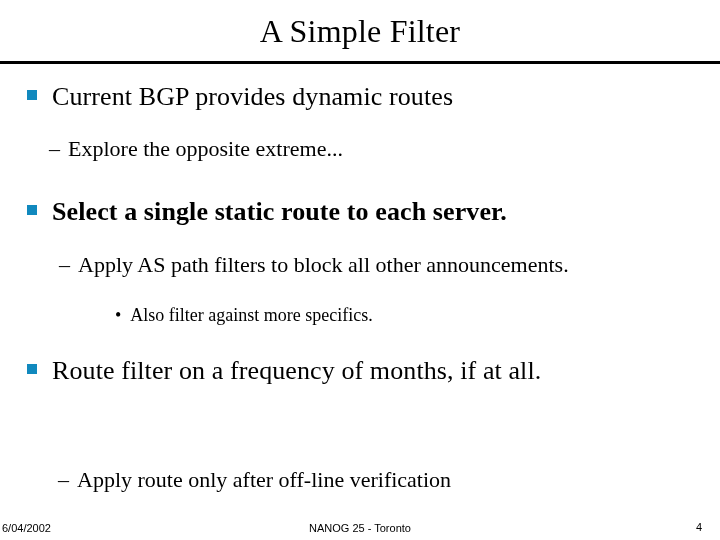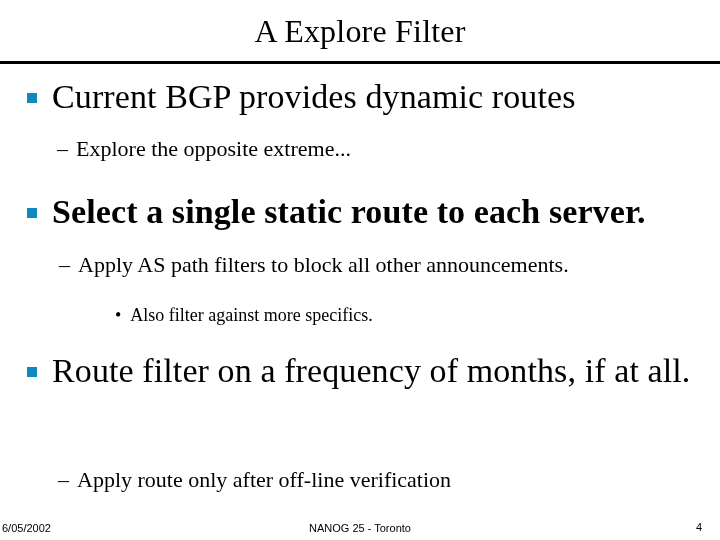--- a/index.html
+++ b/index.html
@@ -70,21 +70,21 @@
   .lvl1 .marker-square {
     display: inline-block;
     width: 10px;
     height: 10px;
     background: #1189BE;
     vertical-align: 5px;
     margin-right: 15px;
   }
   .lvl1 .btext {
     display: inline-block;
-    font-size: 34px;
+    font-size: 26px;
     letter-spacing: 0.1px;
   }
 
   
   .lvl2 {
     font-size: 22px;
     line-height: 26px;
   }
   .lvl2 .marker-dash {
     display: inline-block;
@@ -107,21 +107,21 @@
     margin-right: 9px;
     font-size: 18px;
   }
   .lvl3 .btext {
     display: inline-block;
     font-size: 18px;
   }
 
   
   #row-b1   { top: 10px;  left: 27px; }
-  #row-b1s1 { top: 64px;  left: 57px; }
+  #row-b1s1 { top: 64px;  left: 49px; }
   #row-b2   { top: 125px; left: 27px; font-weight: bold; }
   #row-b2s1 { top: 180px; left: 59px; }
   #row-b2s1s1 { top: 232px; left: 88px; }
   #row-b3   { top: 284px; left: 27px; }
   #row-b3s1 { top: 341px; left: 58px; }
   #row-b3s2 { top: 395px; left: 58px; }
 
   
   .footer {
     position: absolute;
@@ -151,21 +151,21 @@
     right: 18px;
     top: 2px;
     text-align: right;
   }
 </style>
 </head>
 <body>
 
 <div class="slide">
 
-  <div class="slide-title">A Explore Filter</div>
+  <div class="slide-title">A Simple Filter</div>
   <div class="title-rule"></div>
 
   <div class="body-area">
 
     <div class="bullet-row lvl1" id="row-b1">
       <span class="marker-square" style="background: rgb(17, 137, 190);"></span><span class="btext">Current BGP provides dynamic routes</span>
     </div>
 
     <div class="bullet-row lvl2" id="row-b1s1">
       <span class="marker-dash">–</span><span class="btext">Explore the opposite extreme...</span>
@@ -188,18 +188,18 @@
     </div>
 
 
     <div class="bullet-row lvl2" id="row-b3s2">
       <span class="marker-dash">–</span><span class="btext">Apply route only after off-line verification</span>
     </div>
 
   </div>
 
   <div class="footer">
-    <span class="footer-date">6/05/2002</span>
+    <span class="footer-date">6/04/2002</span>
     <span class="footer-center">NANOG 25 - Toronto</span>
     <span class="footer-page">4</span>
   </div>
 
 </div>
 
 </body></html>

